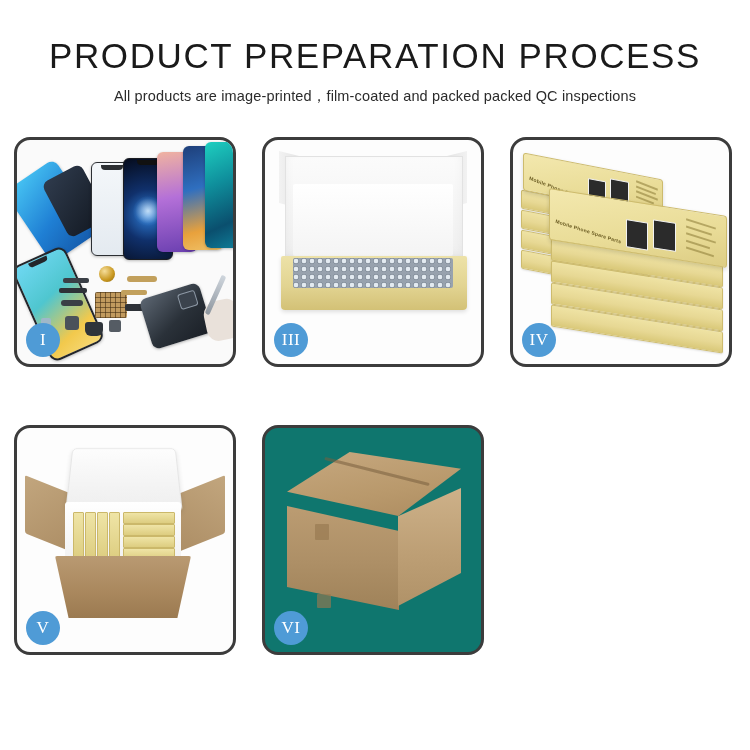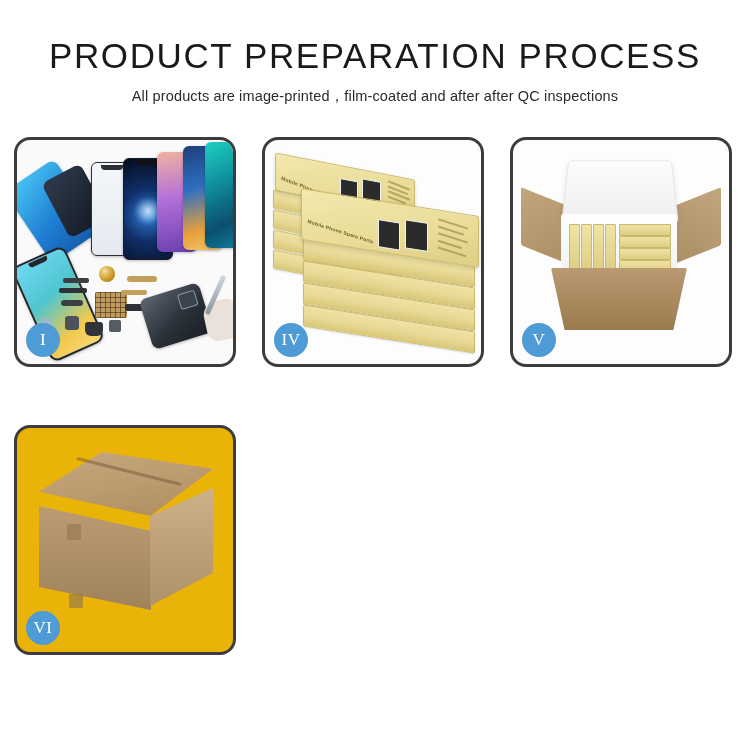--- a/index.html
+++ b/index.html
@@ -292,21 +292,21 @@
     border:1px solid #cbb86a; border-radius:1px;
   }
   .v-carton {
     position:absolute; left:38px; top:128px; width:136px;height:62px;
     background: linear-gradient(180deg,#b99a72 0%,#a9875d 60%,#9b7a51 100%);
     border-radius:2px 2px 5px 5px;
     clip-path: polygon(0 0, 100% 0, 90% 100%, 10% 100%);
   }
 
   
-  .p6 { background:#eab308; }
+  .p6 { background:#0f766e; }
   .c6-top {
     position:absolute; left:22px; top:24px; width:174px;height:64px;
     background: linear-gradient(170deg,#c6a87f 0%,#b9996c 60%,#ad8c60 100%);
     clip-path: polygon(36% 0, 100% 26%, 64% 100%, 0 62%);
   }
   .c6-seam {
     position:absolute; left:58px; top:42px; width:108px;height:3px;
     background: rgba(120,95,62,.55);
     transform: rotate(14deg); border-radius:2px;
   }
@@ -324,21 +324,21 @@
     position:absolute; background: rgba(150,120,80,.65); border-radius:1px;
   }
 </style>
 </head>
 <body>
 
 <div class="page">
 
   <div class="header">
     <h1 class="title">PRODUCT PREPARATION PROCESS</h1>
-    <p class="subtitle">All products are image-printed，film-coated and after after QC inspections</p>
+    <p class="subtitle">All products are image-printed，film-coated and packed packed QC inspections</p>
   </div>
 
   <div class="grid">
 
     <div class="card p1">
       <div class="card-inner">
         <div class="phone ph-back"></div>
         <div class="phone ph-glass"></div>
         <div class="phone ph-dark"></div>
         <div class="phone ph-purple"></div>
@@ -359,20 +359,31 @@
         <div class="flex-cable" style="left:108px;top:164px;width:34px;height:7px;"></div>
         <div class="flex-cable" style="left:42px;top:148px;width:28px;height:5px;"></div>
         <div class="housing"></div>
         <div class="hand"></div>
         <div class="tool"></div>
       </div>
       <div class="badge">I</div>
     </div>
 
 
+    <div class="card p3">
+      <div class="card-inner">
+        <div class="box3-flapL"></div>
+        <div class="box3-flapR"></div>
+        <div class="box3-lid"></div>
+        <div class="box3-foam"></div>
+        <div class="box3-tray"></div>
+        <div class="box3-wrap"></div>
+      </div>
+      <div class="badge">III</div>
+    </div>
 
     <div class="card p4">
       <div class="card-inner stack">
 
         <div class="sbox" style="left:8px;  top:62px;  width:126px; height:17px; transform:skewY(11deg);"></div>
         <div class="sbox" style="left:8px;  top:82px;  width:126px; height:17px; transform:skewY(11deg);"></div>
         <div class="sbox" style="left:8px;  top:102px; width:126px; height:17px; transform:skewY(11deg);"></div>
         <div class="sbox" style="left:8px;  top:122px; width:126px; height:17px; transform:skewY(11deg);"></div>
 
         <div class="slid" style="left:10px; top:26px; width:138px; height:36px; transform:skewY(11deg);">

